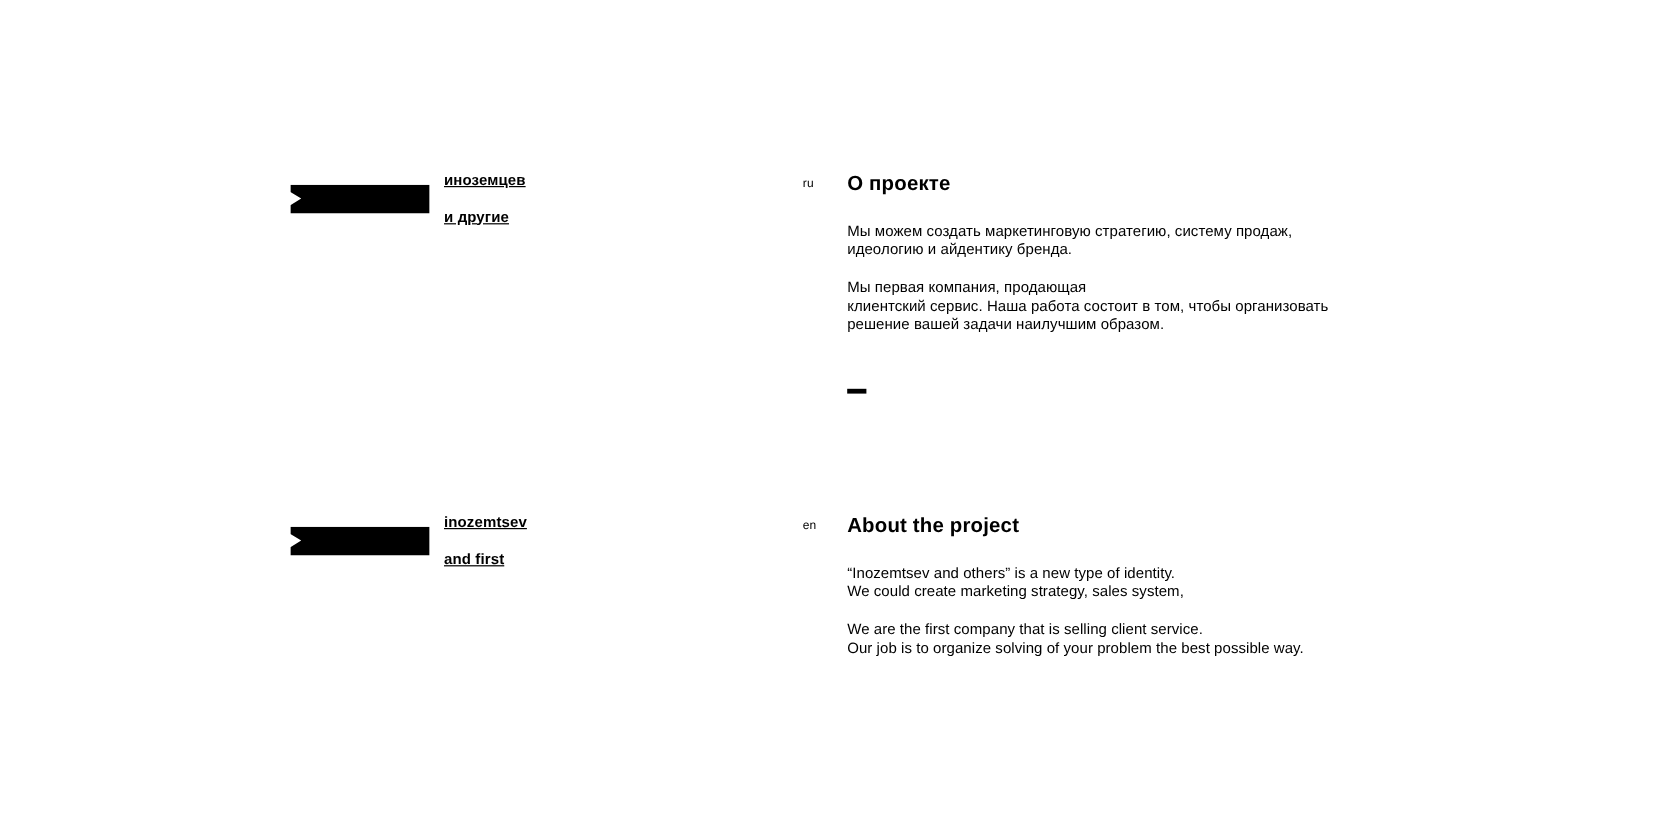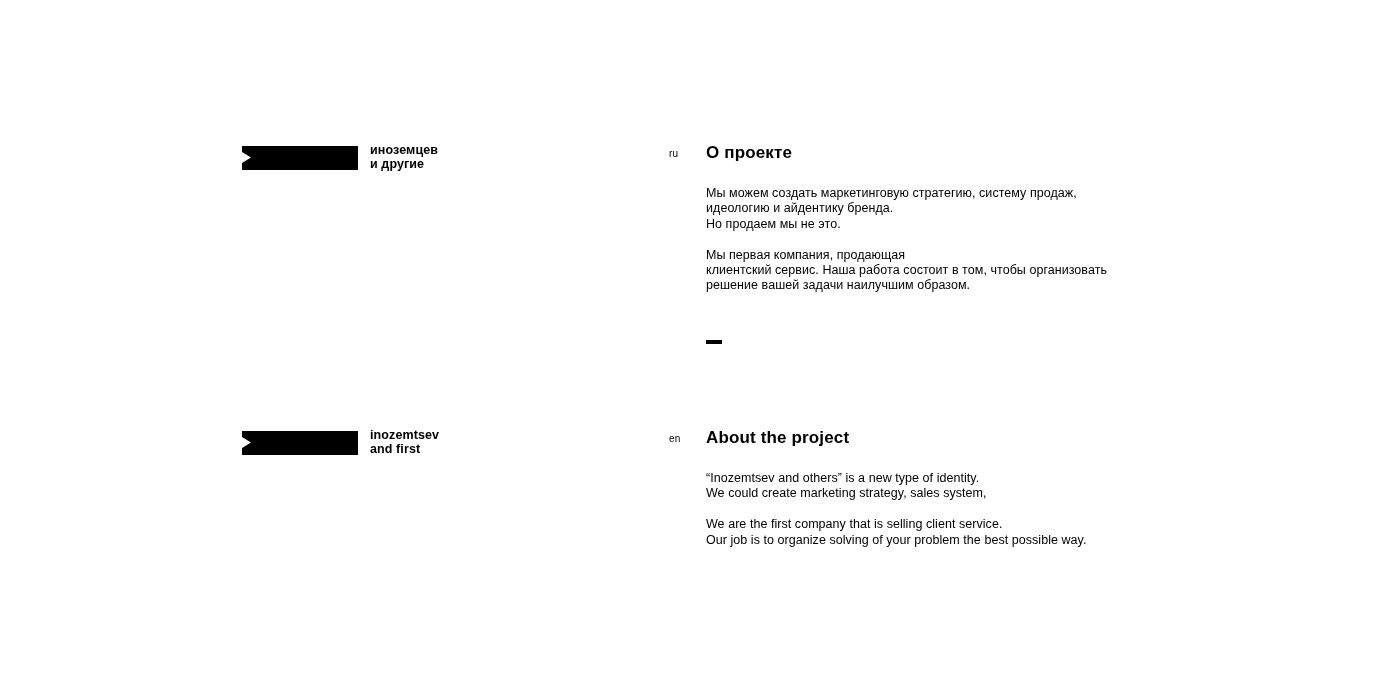--- a/index.html
+++ b/index.html
@@ -30,21 +30,22 @@
   }
   .section-ru { top: 130px; }
   .section-en { top: 415px; }
 
   
   .brand {
     position: absolute;
     left: 242px;
     top: 14px;
     display: flex;
-    align-items: flex-end;
+    align-items: center;
+    text-decoration: underline;
   }
 
   .logo-mark {
     width: 116px;
     height: 24px;
     flex: 0 0 auto;
     display: block;
   }
 
   .wordmark {
@@ -52,21 +53,21 @@
     font-size: 12.5px;
     font-weight: bold;
     line-height: 12.5px;
     letter-spacing: 0.1px;
     padding-top: 0px;
   }
   .wordmark-line {
     display: block;
     white-space: nowrap;
   }
-  .wordmark-line + .wordmark-line { margin-top: 1px; }
+  .wordmark-line + .wordmark-line { margin-top: 18px; }
 
   
   .lang-tag {
     position: absolute;
     left: 669px;
     top: 16px;
     font-size: 10px;
     line-height: 15px;
     letter-spacing: 0.1px;
   }
@@ -123,21 +124,20 @@
     </div>
 
     <div class="lang-tag">ru</div>
 
     <div class="content">
       <h2 class="content-title">О проекте</h2>
 
       <p class="paragraph para-first">
         <span class="para-line">Мы можем создать маркетинговую стратегию, систему продаж,</span>
         <span class="para-line">идеологию и айдентику бренда.</span>
-        <span class="para-line">Но продаем мы не это.</span>
       </p>
 
       <p class="paragraph para-next">
         <span class="para-line">Мы первая компания, продающая</span>
         <span class="para-line">клиентский сервис. Наша работа состоит в том, чтобы организовать</span>
         <span class="para-line">решение вашей задачи наилучшим образом.</span>
       </p>
 
       <div class="rule"></div>
     </div>

